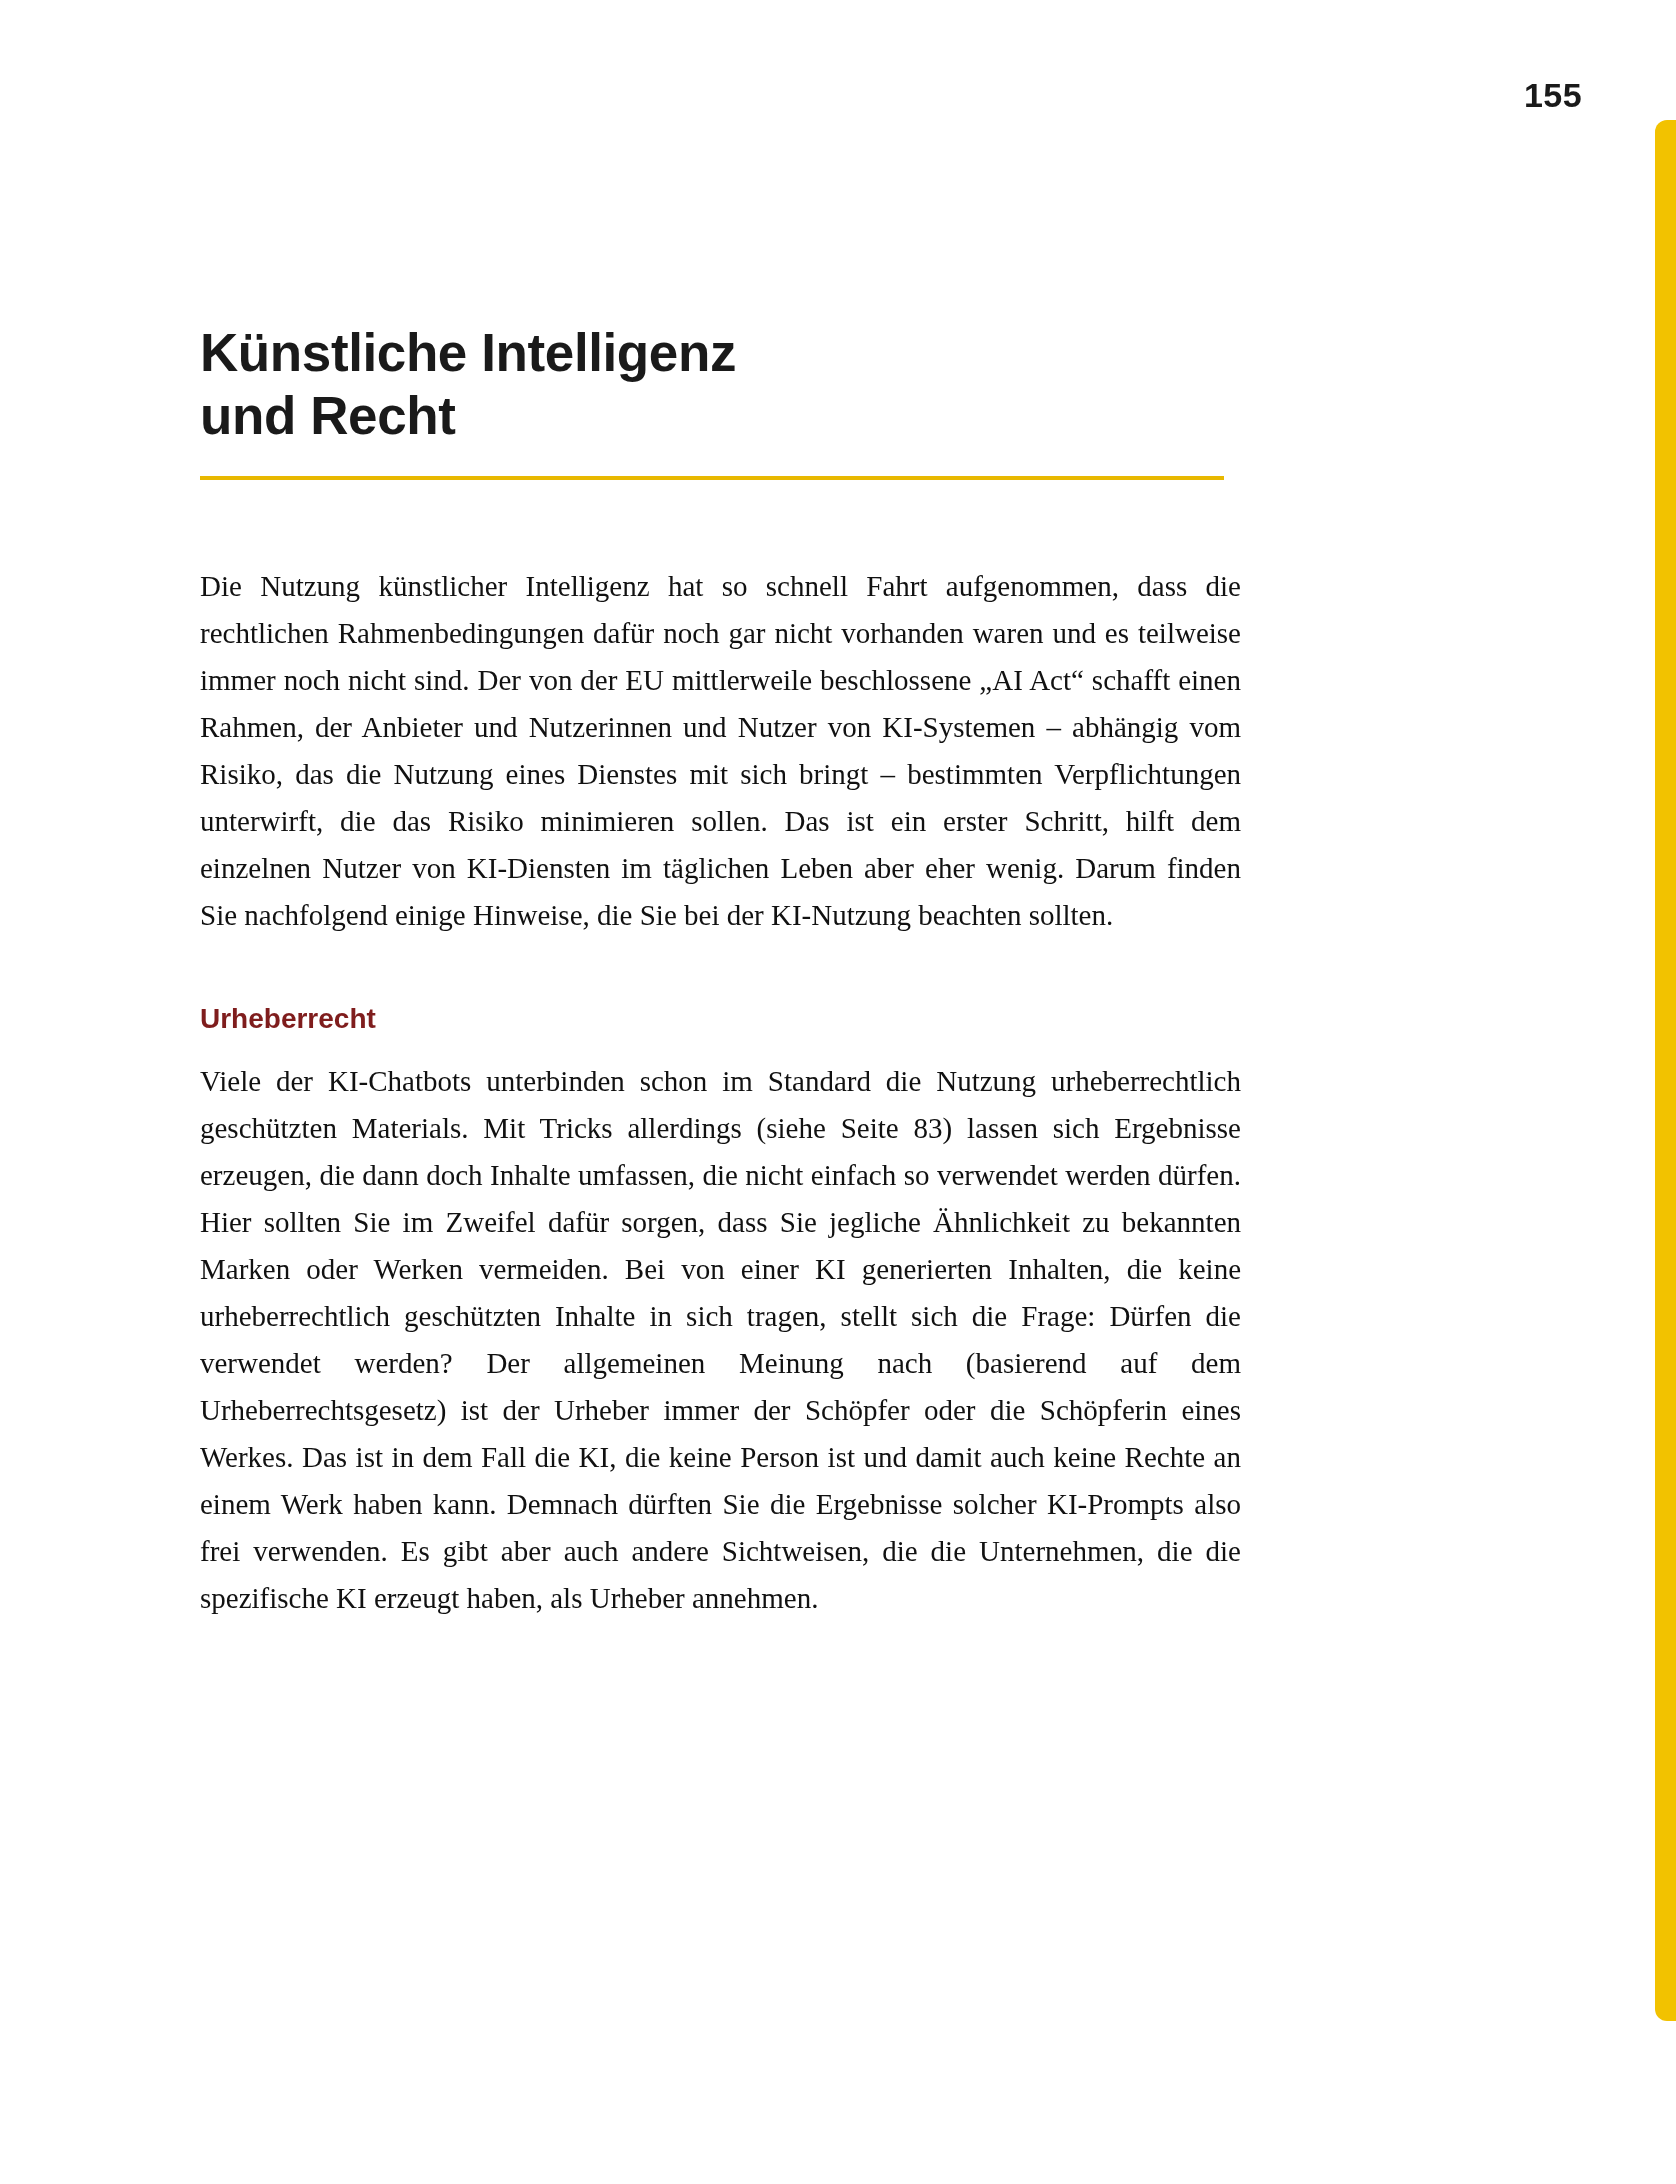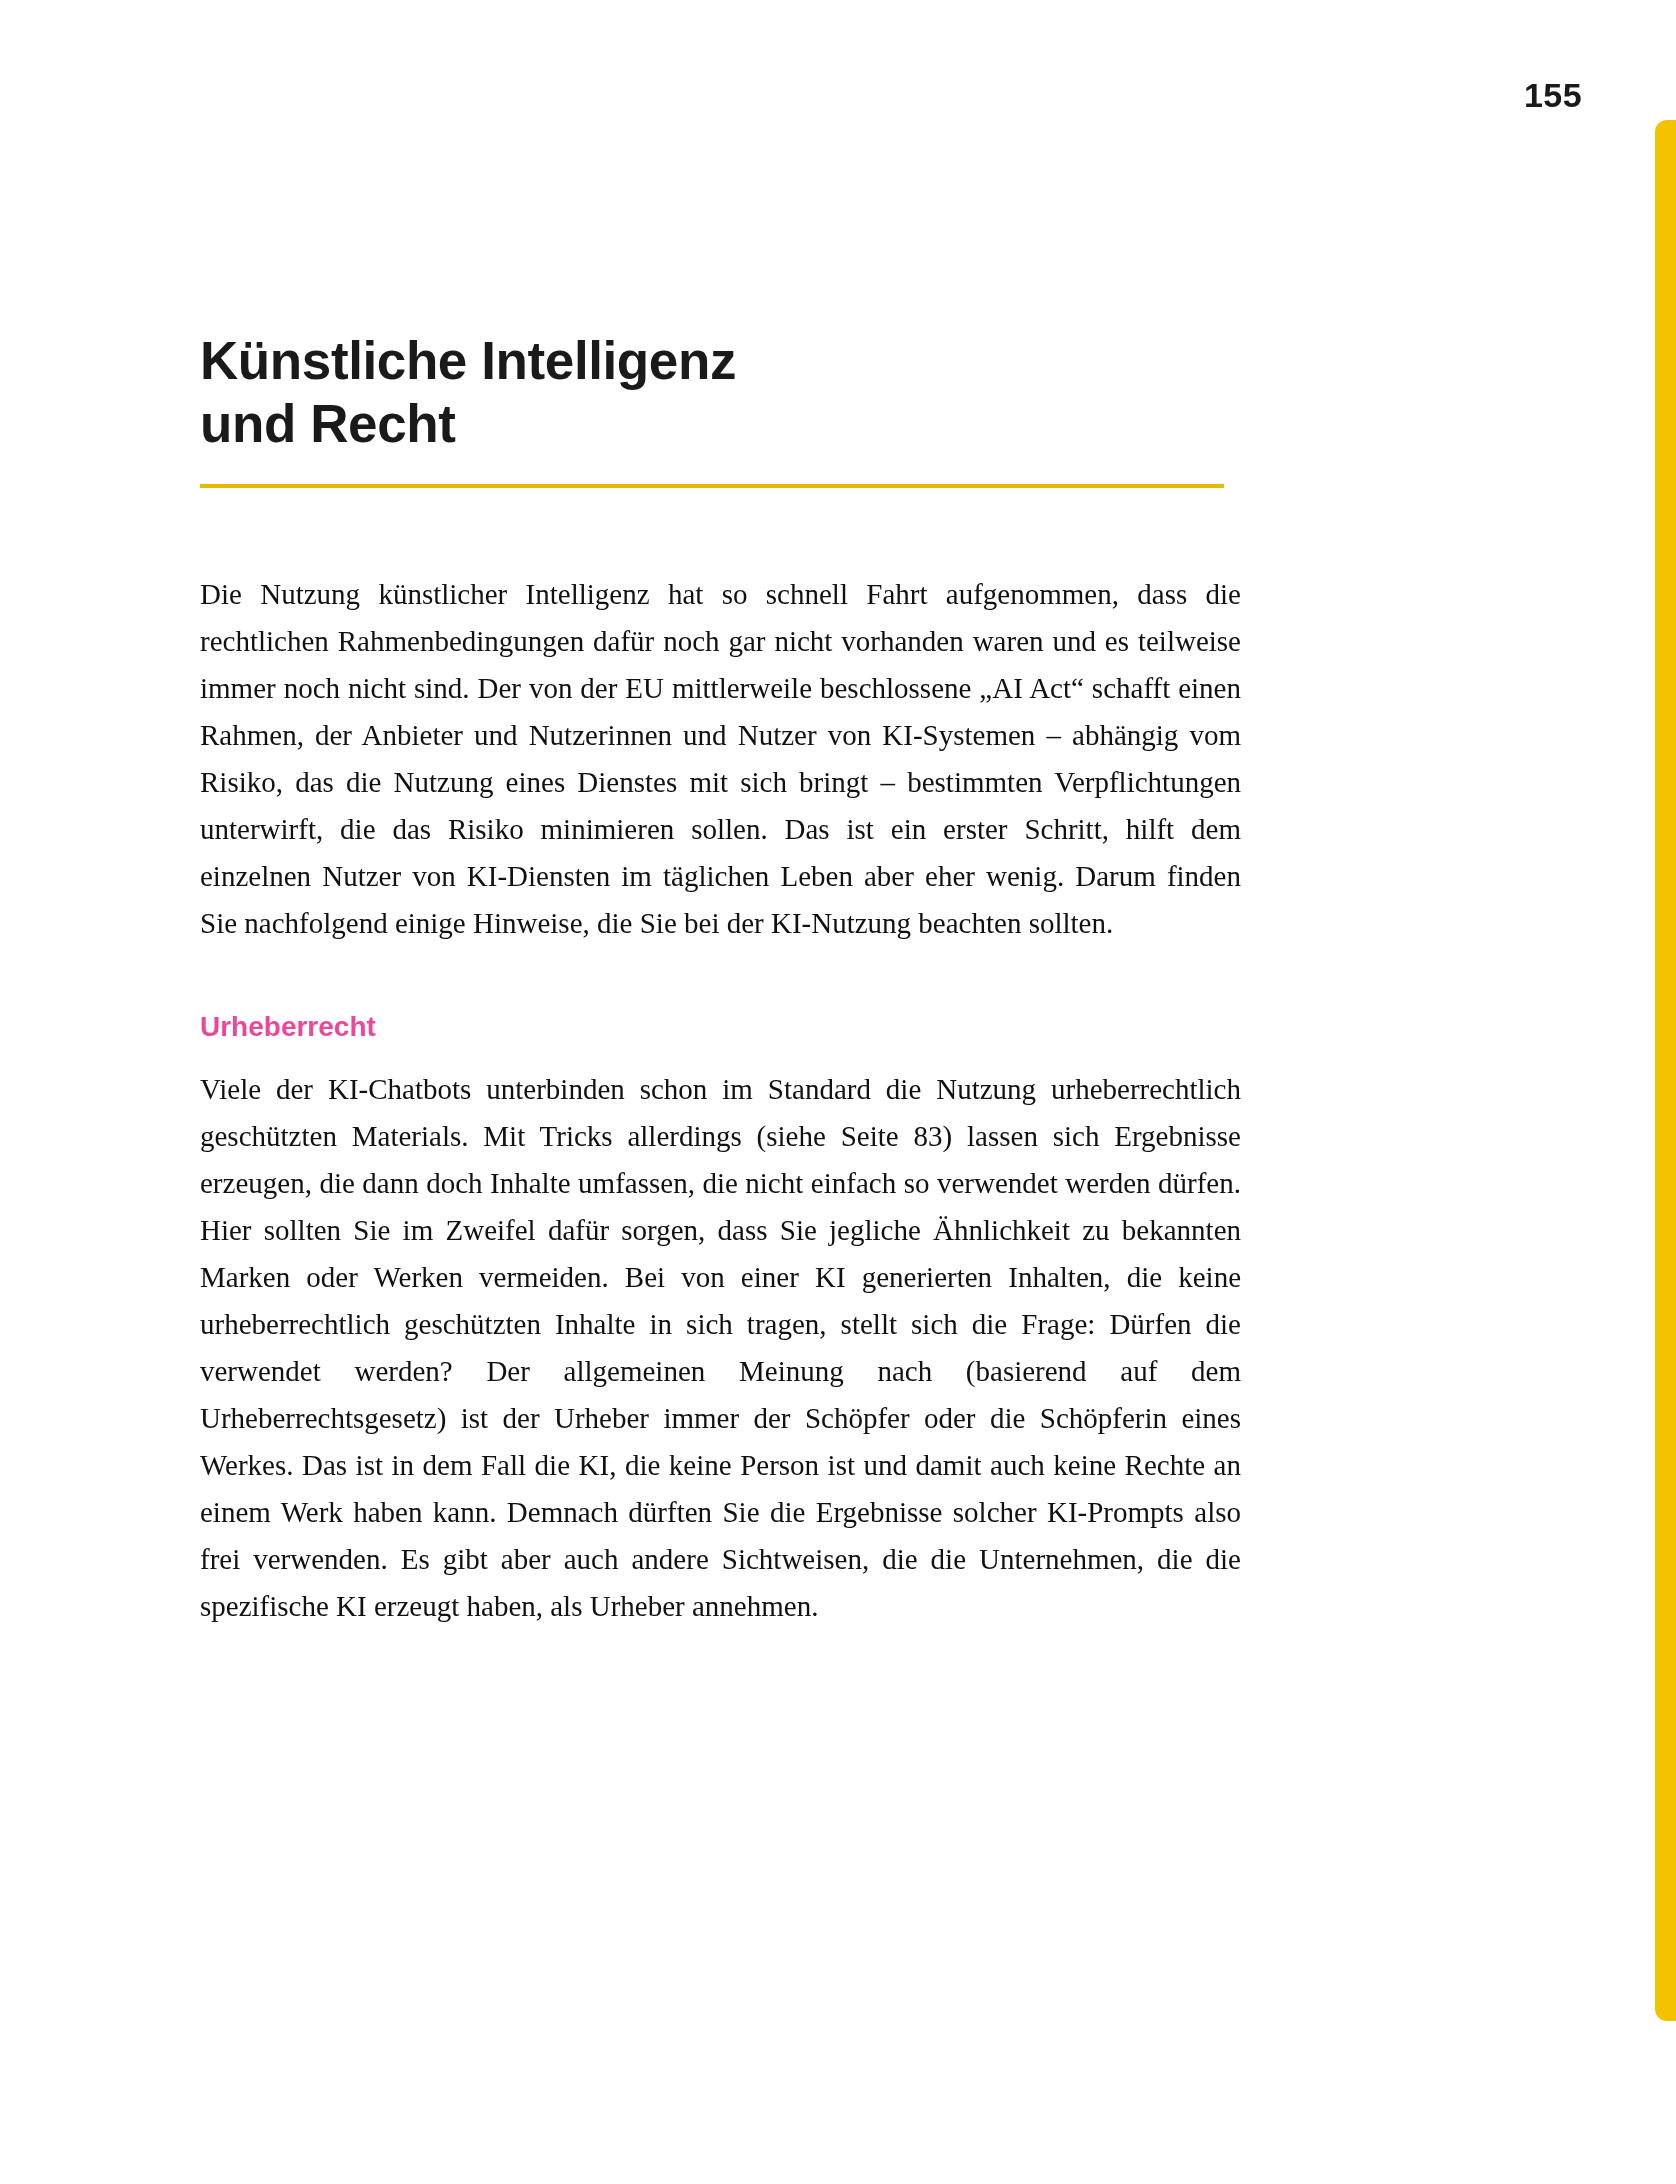--- a/index.html
+++ b/index.html
@@ -37,21 +37,21 @@
     font-weight: bold;
     font-size: 34px;
     color: #1a1a1a;
     letter-spacing: 0.4px;
   }
 
   
   .content {
     position: absolute;
     left: 200px;
-    top: 330px;
+    top: 322px;
     width: 1041px;
   }
 
   .chapter-title {
     font-family: "Liberation Sans", sans-serif;
     font-weight: bold;
     font-size: 53px;
     line-height: 1.18;
     color: #1a1a1a;
     letter-spacing: -0.4px;
@@ -77,21 +77,21 @@
   }
   .intro .lead {
     font-weight: normal;
   }
 
   .sub-head {
     margin-top: 64px;
     font-family: "Liberation Sans", sans-serif;
     font-weight: bold;
     font-size: 28px;
-    color: #ec4899;
+    color: #7f1d1d;
     letter-spacing: 0px;
   }
 
   .body-par {
     margin-top: 10.3px;
     font-size: 29px;
     line-height: 1.62;
     color: #111111;
     text-align: justify;
     text-justify: inter-word;

